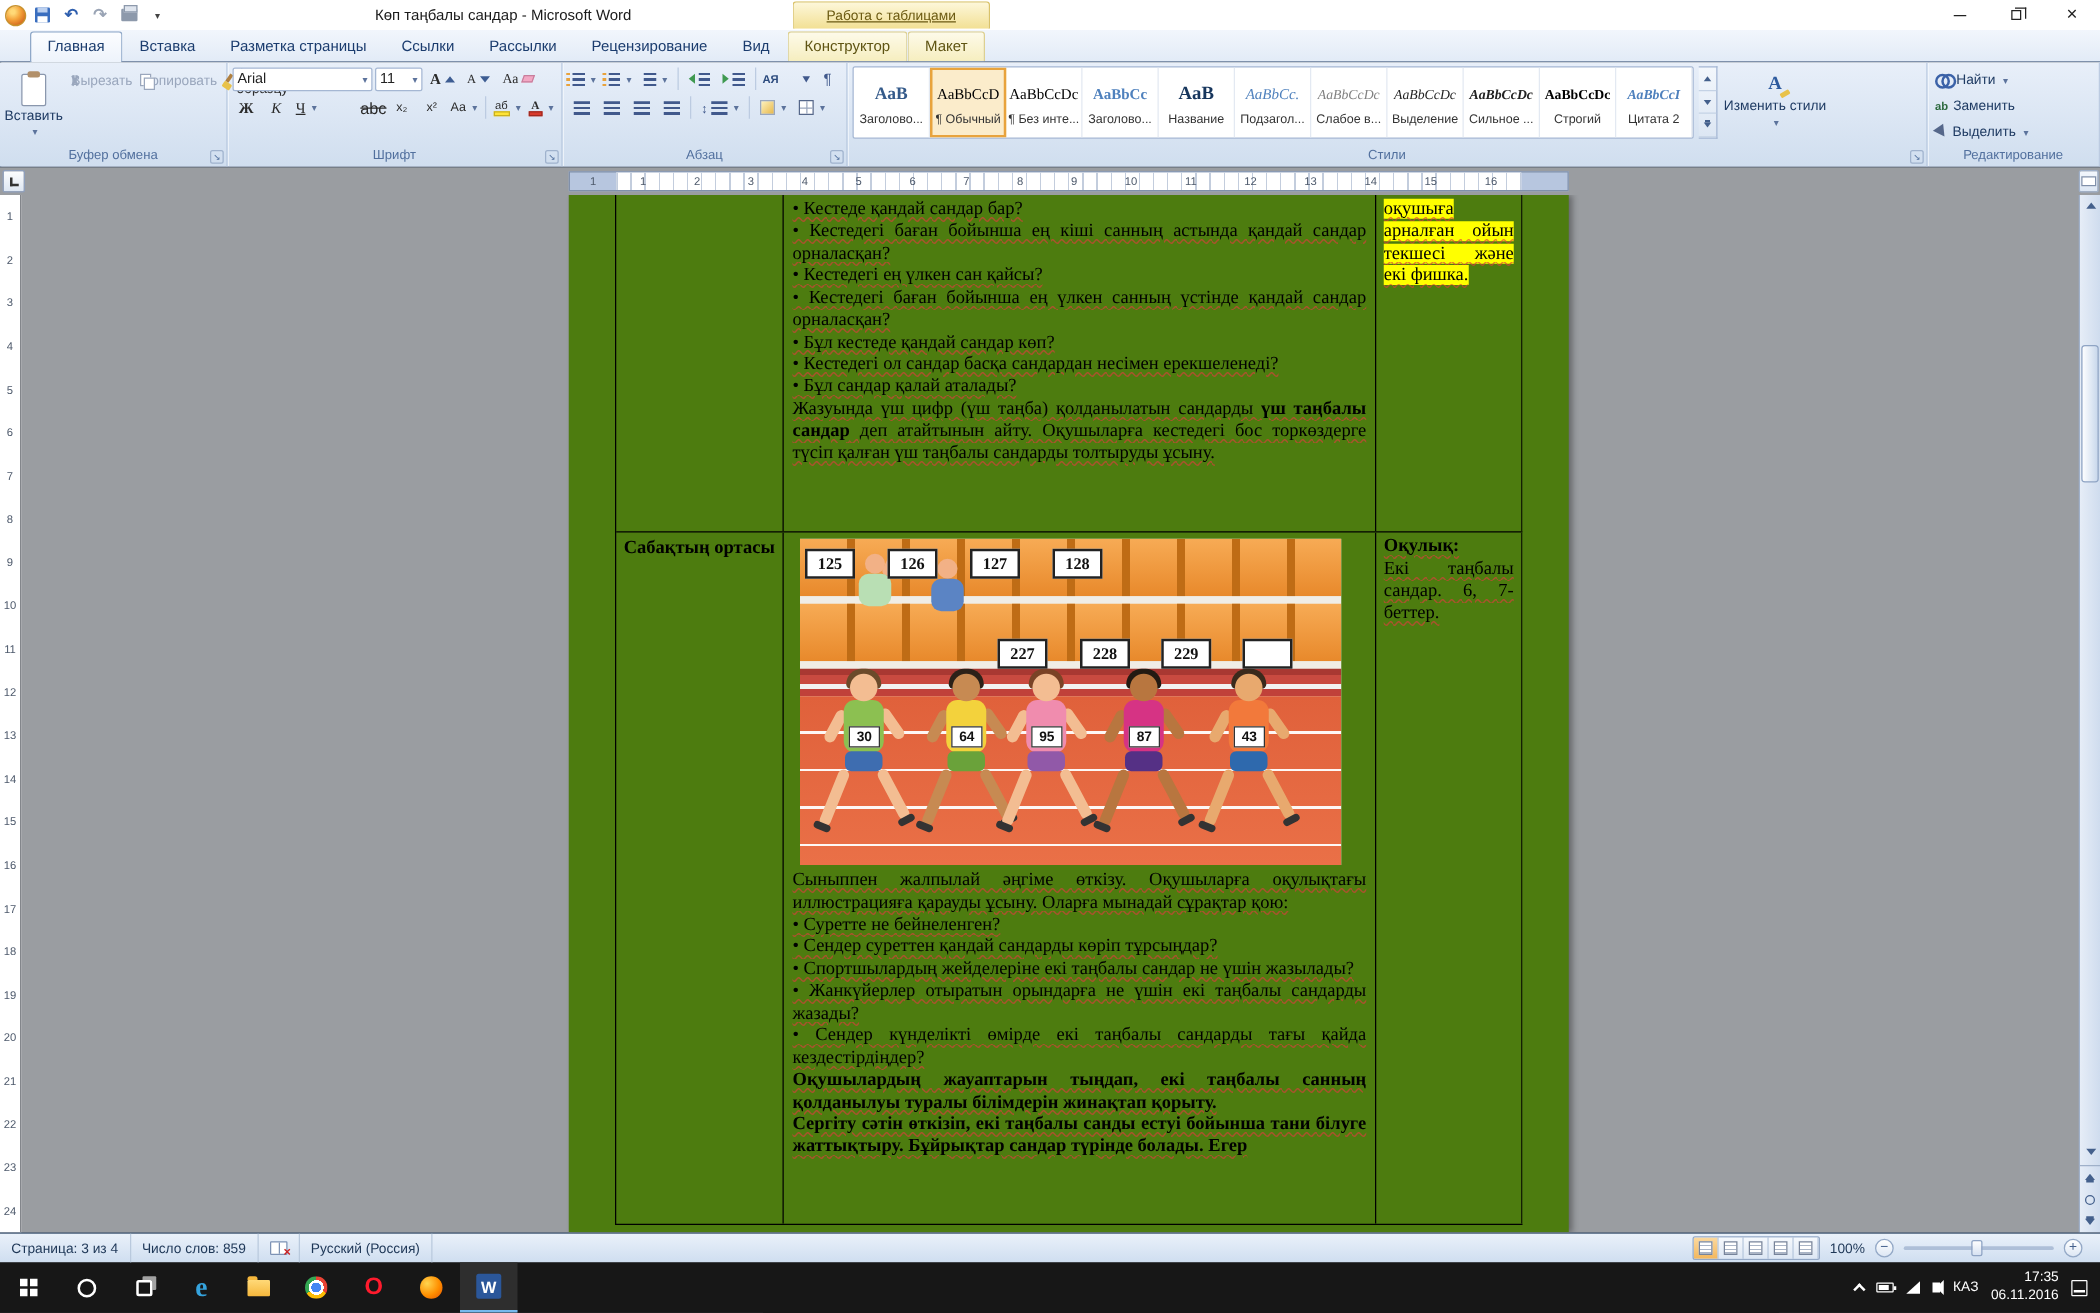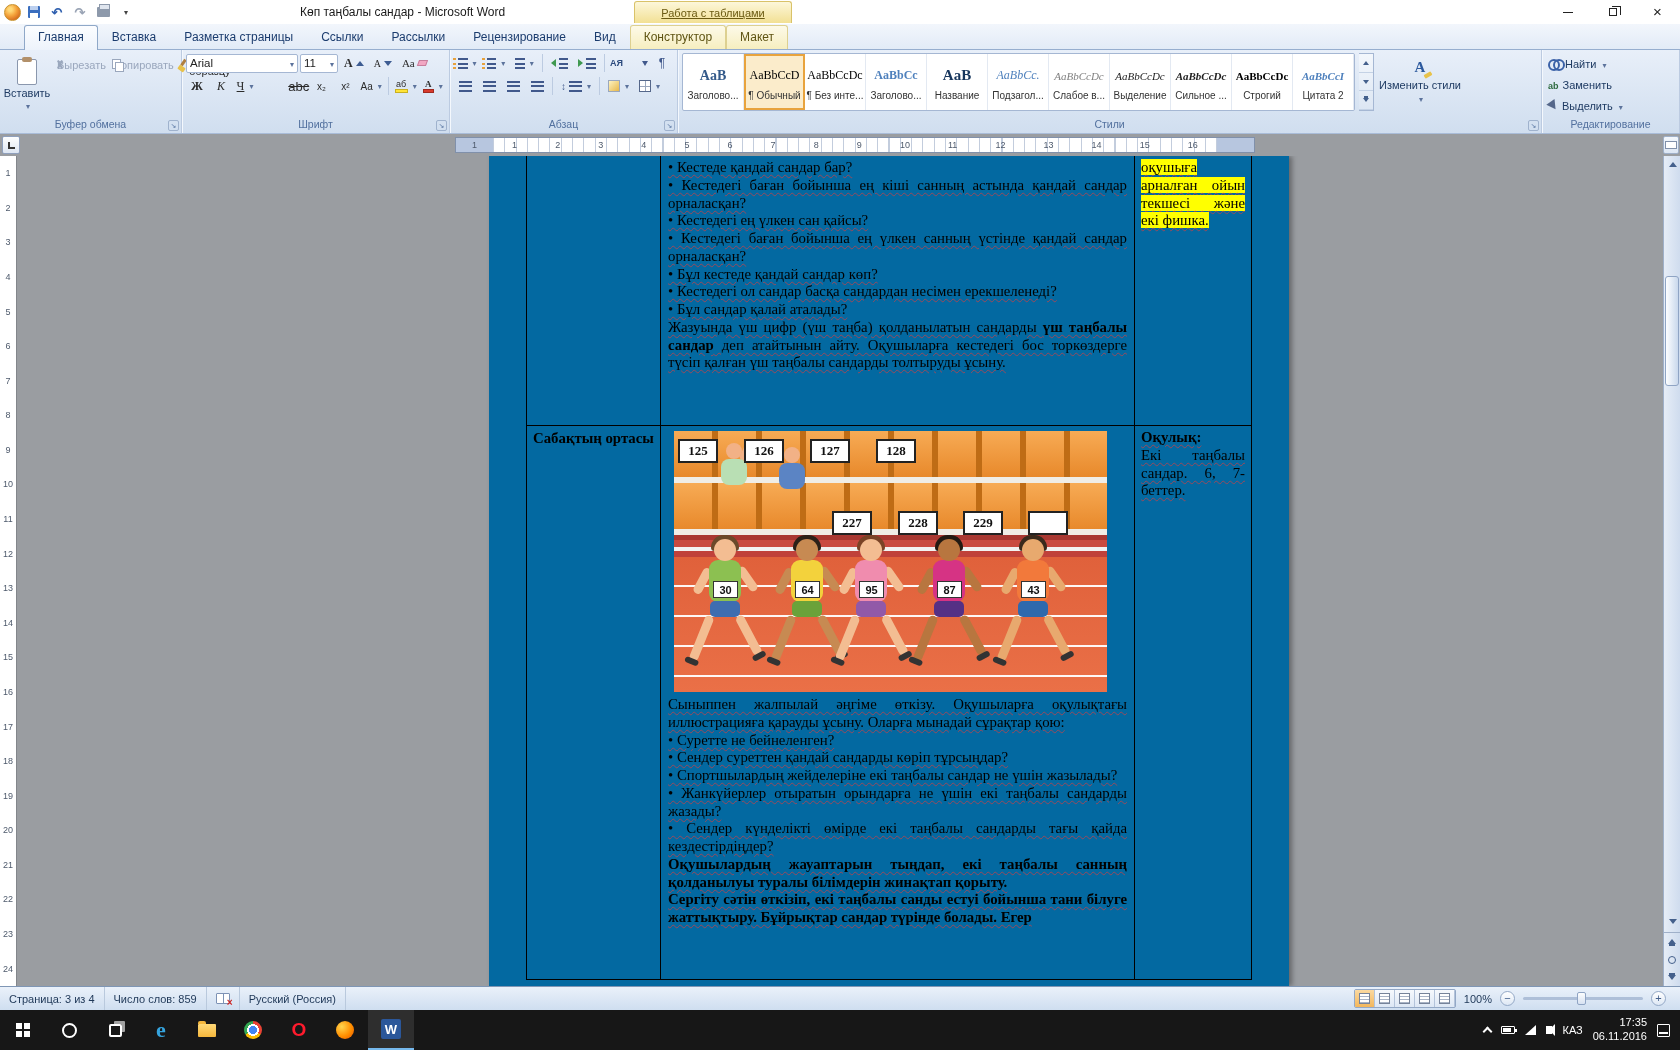--- a/index.html
+++ b/index.html
@@ -162,21 +162,21 @@
   .hnum.pre{position:absolute;left:0;top:0;bottom:0;width:37px;display:flex;align-items:center;justify-content:center;}
   .ruler-toggle{position:absolute;right:1px;top:2px;width:16px;height:18px;background:linear-gradient(#f3f7fc,#dce6f3);
     border:1px solid #9fb0c9;border-radius:2px;display:flex;align-items:center;justify-content:center;}
   .ruler-toggle::before{content:"";width:10px;height:6px;background:#fff;border:1px solid #8090aa;}
 
   
   #docarea{position:absolute;left:0;top:156px;width:1680px;height:830px;background:#9a9da1;overflow:hidden;}
   .vruler{position:absolute;left:0;top:0;width:17px;height:100%;background:#fff;border-right:1px solid #83868b;
     display:flex;flex-direction:column;justify-content:space-around;align-items:center;}
   .vnum{font-size:9px;color:#4e5a6c;}
-  .page{position:absolute;left:455px;top:0;width:800px;height:100%;background:#0369a1;box-shadow:3px 0 5px rgba(0,0,0,.35);margin-left:34px;}
+  .page{position:absolute;left:455px;top:0;width:800px;height:100%;background:#4d7c0f;box-shadow:3px 0 5px rgba(0,0,0,.35);}
   .dtable{position:absolute;left:37px;right:37px;top:0;bottom:6px;border-left:1.5px solid #000;border-bottom:1.5px solid #000;display:flex;flex-direction:column;}
   .trow{display:flex;overflow:hidden;}
   .r1{height:270px;border-bottom:1.5px solid #000;}
   .r2{flex:1;}
   .cell{border-right:1.5px solid #000;overflow:hidden;}
   .c1{width:134px;padding:4px 6px;}
   .c2{width:474px;padding:3px 7px;}
   .c3{flex:1;padding:3px 6px;}
   .dp{margin:0;font-family:"Liberation Serif",serif;font-size:14.8px;line-height:1.2;color:#000;text-align:justify;}
   .dp.b{font-weight:bold;}

